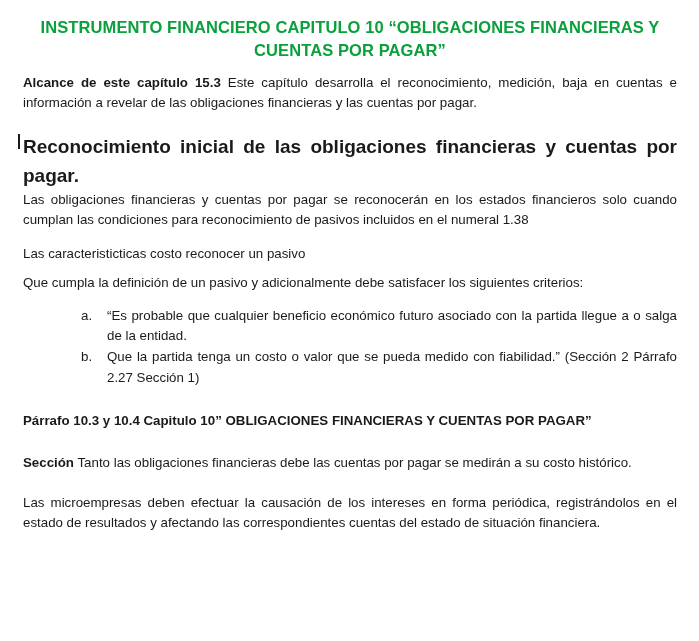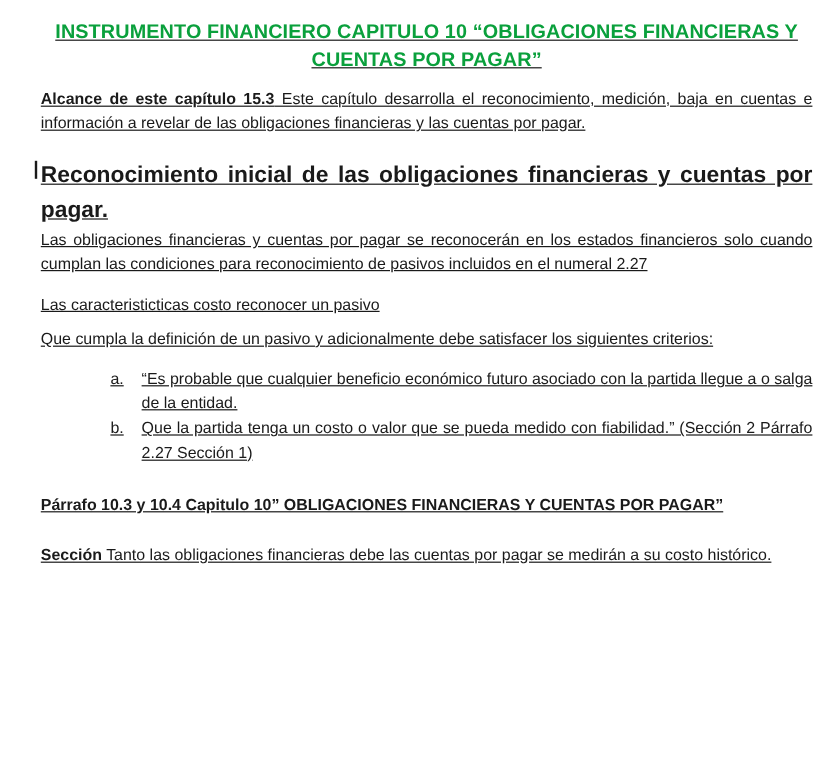--- a/index.html
+++ b/index.html
@@ -11,23 +11,22 @@
     height: 641px;
     background: #ffffff;
     font-family: "Liberation Sans", sans-serif;
     color: #1a1a1a;
     overflow: hidden;
   }
   .page {
     width: 699px;
     height: 641px;
     box-sizing: border-box;
-    padding: 16px 22px 0 34px;
+    padding: 16px 22px 0 23px;
     position: relative;
-    text-decoration: underline;
   }
   .doc-title {
     color: #0aa03c;
     font-weight: bold;
     font-size: 16.5px;
     text-align: center;
     line-height: 1.42;
     margin: 0 10px 10px 10px;
     letter-spacing: 0.1px;
   }
@@ -105,21 +104,21 @@
 
   <div class="doc-title">INSTRUMENTO FINANCIERO CAPITULO 10 “OBLIGACIONES FINANCIERAS Y CUENTAS POR PAGAR”</div>
 
   <p class="para"><b>Alcance de este capítulo 15.3</b><span> Este capítulo desarrolla el reconocimiento, medición, baja en cuentas e información a revelar de las obligaciones financieras y las cuentas por pagar.</span></p>
 
 
   <div class="spacer-sm"></div>
 
   <p class="heading-line"><span class="caret"></span><span>Reconocimiento inicial de las obligaciones financieras y cuentas por pagar.</span></p>
 
-  <p class="tight">Las obligaciones financieras y cuentas por pagar se reconocerán en los estados financieros solo cuando cumplan las condiciones para reconocimiento de pasivos incluidos en el numeral 2.27</p>
+  <p class="tight">Las obligaciones financieras y cuentas por pagar se reconocerán en los estados financieros solo cuando cumplan las condiciones para reconocimiento de pasivos incluidos en el numeral 1.38</p>
 
   <div class="spacer-md"></div>
 
   <p class="tight">Las caracteristicticas costo reconocer un pasivo</p>
 
   <div class="spacer-sm"></div>
 
   <p class="indent-1">Que cumpla la definición de un pasivo y adicionalmente debe satisfacer los siguientes criterios:</p>
 
   <div class="spacer-md"></div>
@@ -140,14 +139,15 @@
 
   <p class="sub-head bold">Párrafo 10.3 y 10.4 Capitulo 10”  OBLIGACIONES FINANCIERAS Y CUENTAS POR PAGAR”</p>
 
   <div class="spacer-md"></div>
   <div class="spacer-sm"></div>
 
   <p class="para"><b>Sección</b><span> Tanto las obligaciones financieras debe las cuentas por pagar se medirán a su costo histórico.</span></p>
 
   <div class="spacer-sm"></div>
 
+  <p class="tight">Las microempresas deben efectuar la causación de los intereses en forma periódica, registrándolos en el estado de resultados y afectando las correspondientes cuentas del estado de situación financiera.</p>
 
 </div>
 
 </body></html>

